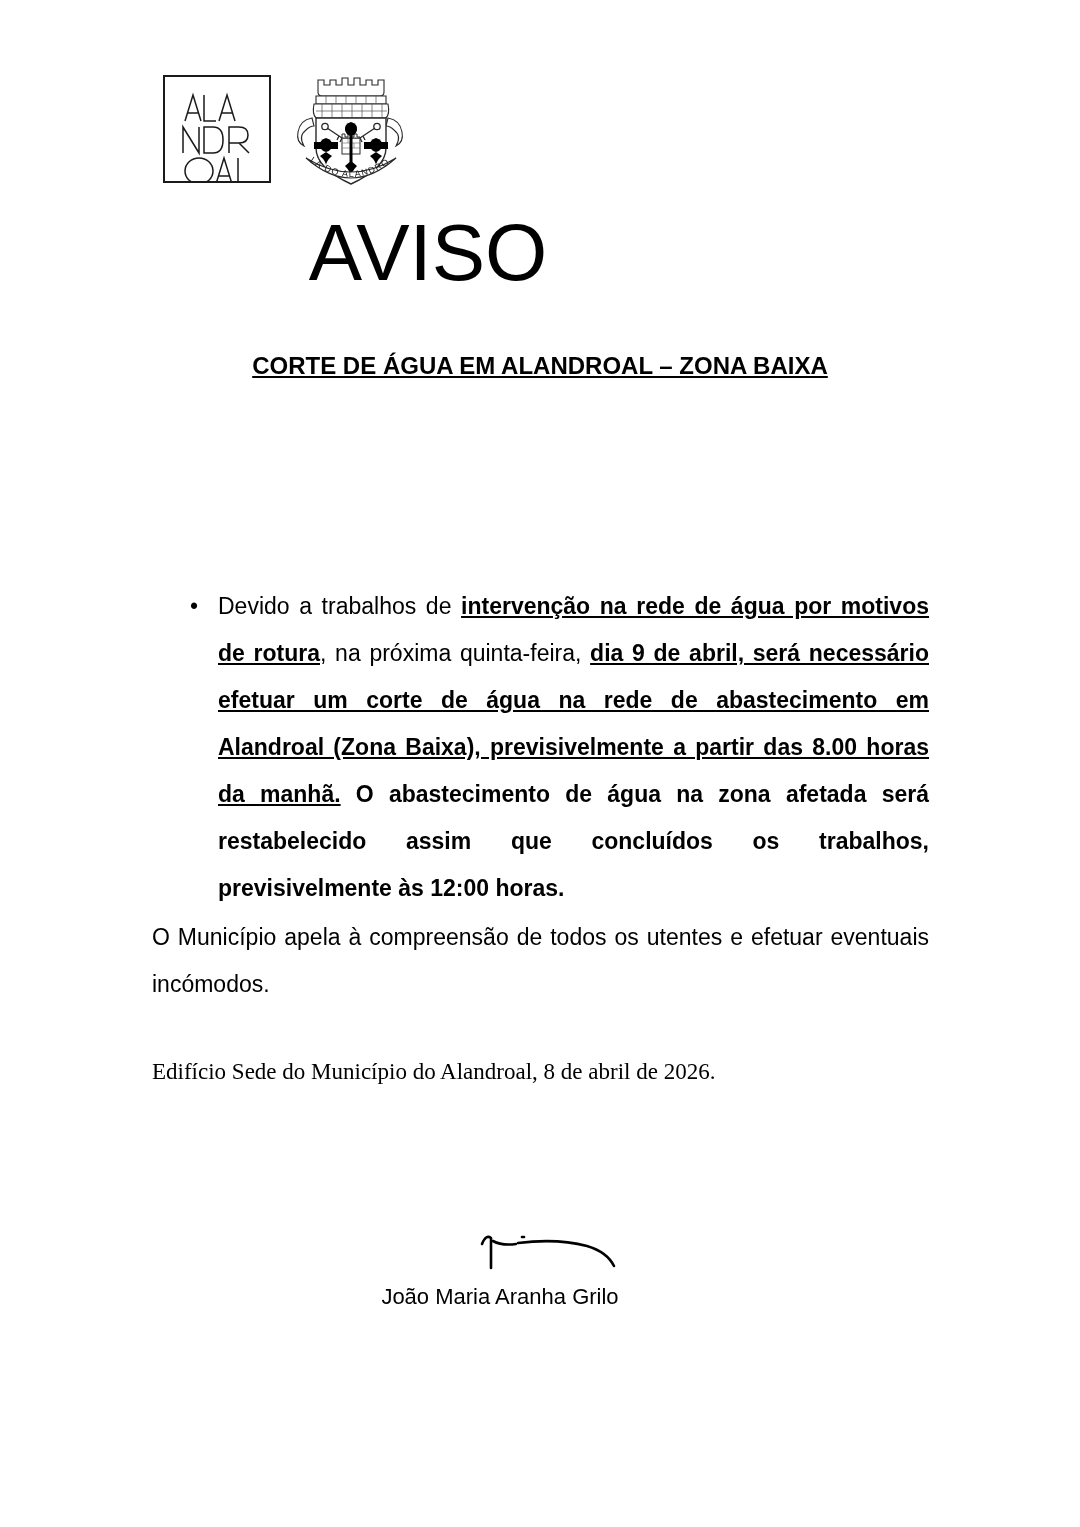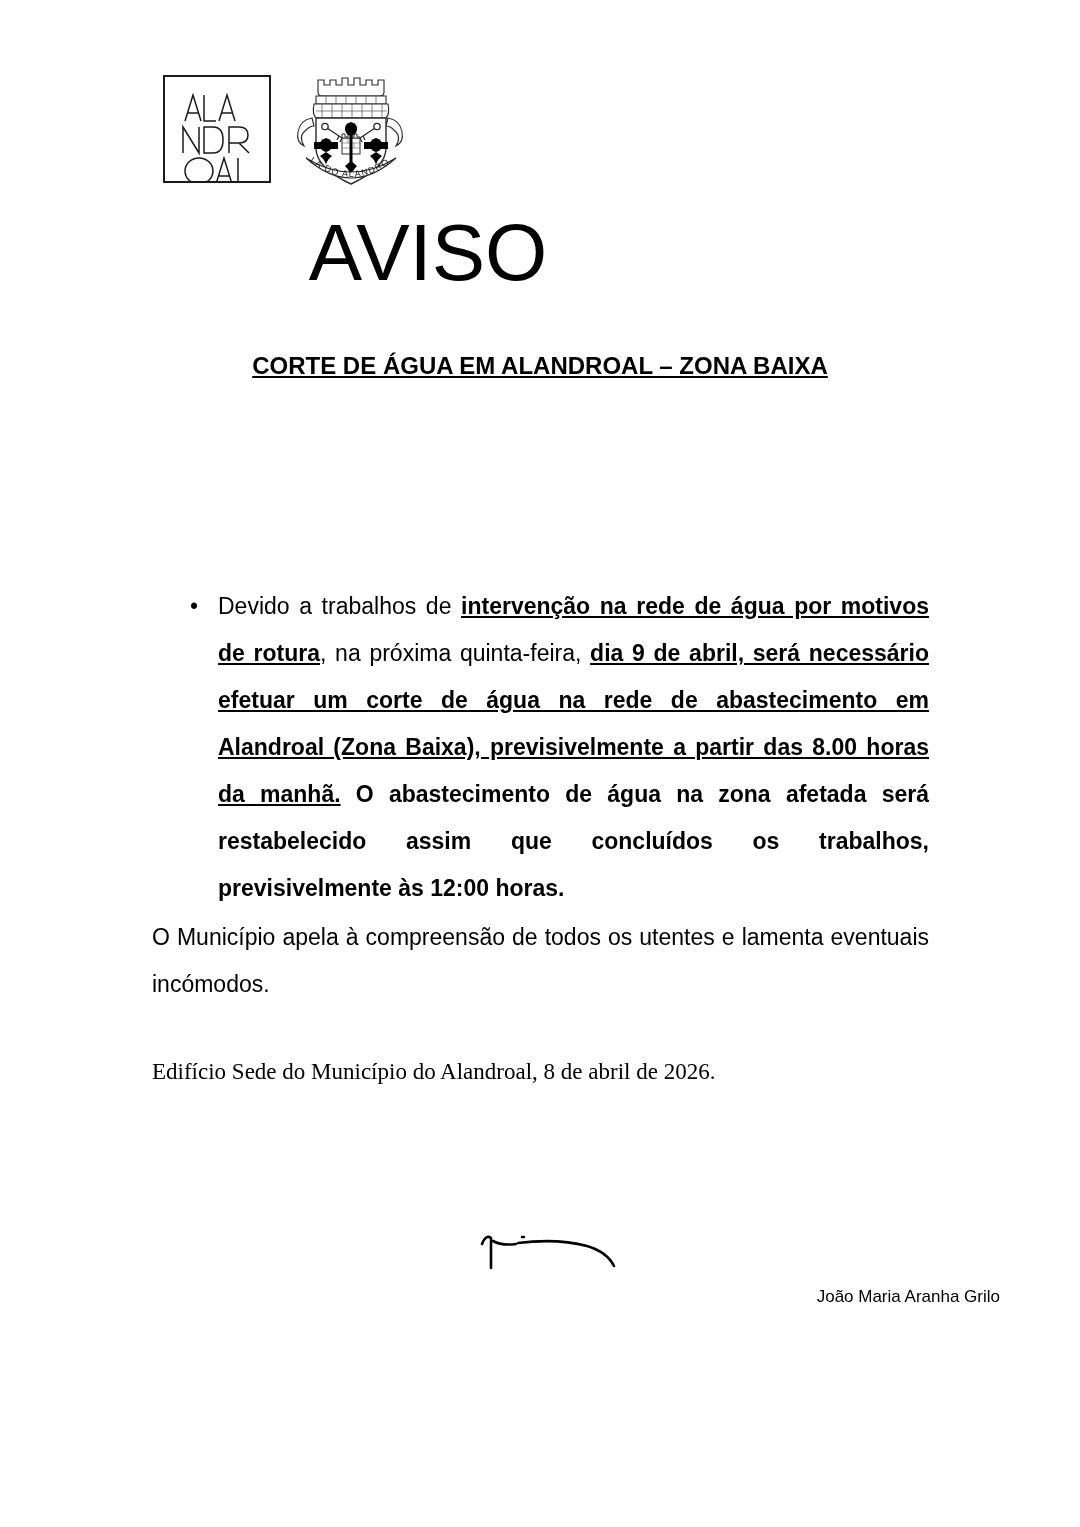--- a/index.html
+++ b/index.html
@@ -144,22 +144,22 @@
     left: 462px;
     top: 1218px;
     width: 180px;
     height: 62px;
   }
   .sig-name {
     position: absolute;
     left: 0;
     top: 1281px;
     width: 1000px;
-    text-align: right;
-    font-size: 17px;
+    text-align: center;
+    font-size: 22px;
     line-height: 32px;
   }
 </style>
 </head>
 <body>
 
 <div class="page">
 
   <div class="logos">
 
@@ -252,21 +252,21 @@
 
   <div class="bullet-block">
     <div class="bullet-row">
       <div class="bullet-dot">•</div>
       <div class="bullet-text">
         <span>Devido a trabalhos de </span><span class="bu">intervenção na rede de água por motivos de rotura</span><span>, na próxima quinta-feira, </span><span class="bu">dia 9 de abril, será necessário efetuar um corte de água na rede de abastecimento em Alandroal (Zona Baixa), previsivelmente a partir das 8.00 horas da manhã.</span><span class="bo"> O abastecimento de água na zona afetada será restabelecido assim que concluídos os trabalhos, previsivelmente às 12:00 horas.</span>
       </div>
     </div>
   </div>
 
-  <div class="body-block appeal">O Município apela à compreensão de todos os utentes e lamenta eventuais incómodos.</div>
+  <div class="body-block appeal">O Município apela à compreensão de todos os utentes e efetuar eventuais incómodos.</div>
   <div class="body-block place-date">Edifício Sede do Município do Alandroal, 8 de abril de 2026.</div>
 
   <svg class="sig-mark" viewBox="0 0 180 62">
     <g fill="none" stroke="#000000" stroke-width="2.6" stroke-linecap="round" stroke-linejoin="round">
       <path d="M20 26 Q24 16 29 20 L29 50"></path>
       <path d="M31 23 Q40 28 54 26"></path>
       <path d="M60 19 L62 19"></path>
       <path d="M56 25 Q95 20 125 28 Q145 34 152 48"></path>
     </g>
   </svg>

